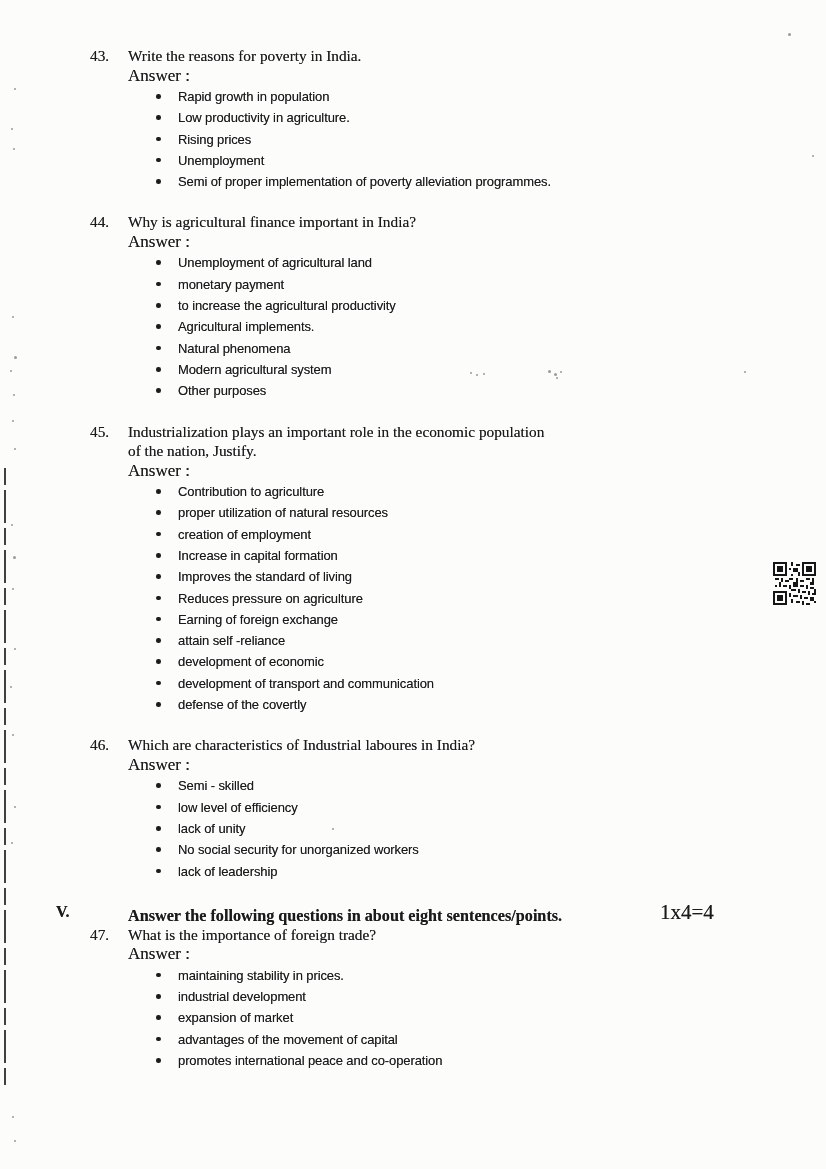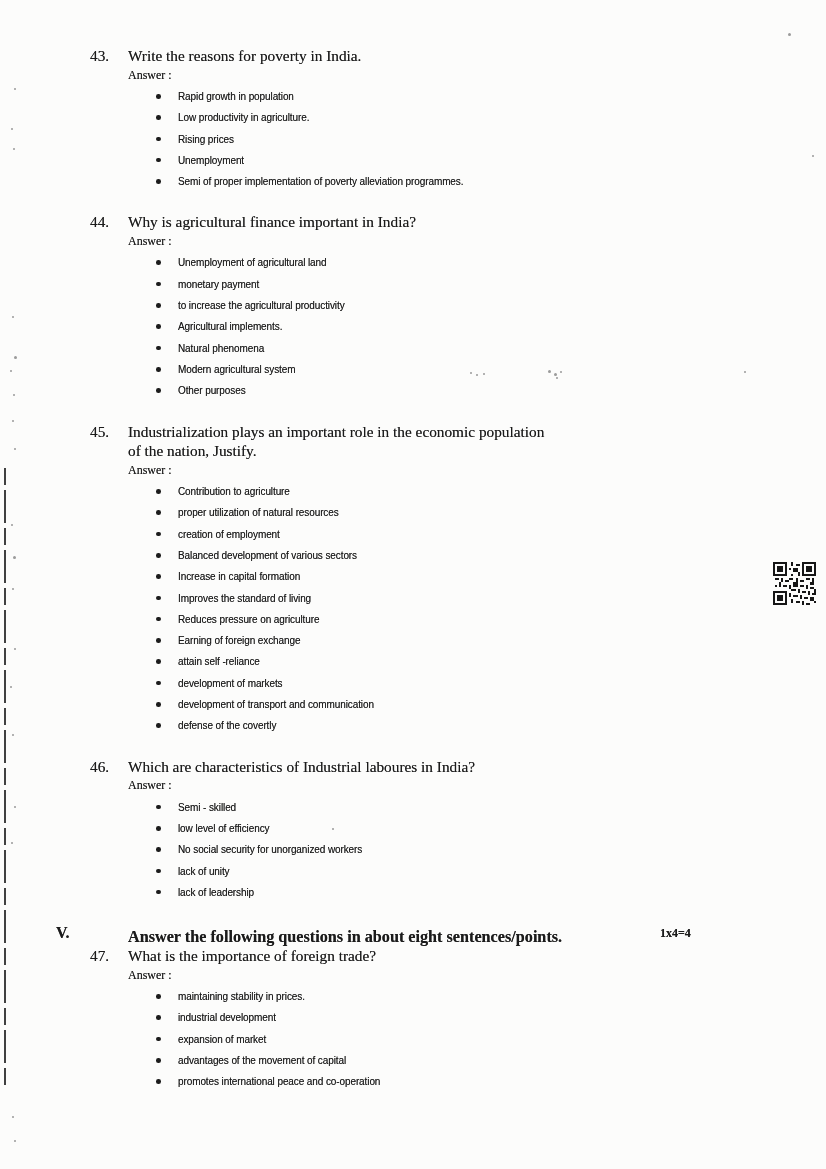--- a/index.html
+++ b/index.html
@@ -19,28 +19,28 @@
     flex: none; width: 38px;
     font-size: 15.3px; line-height: 19.5px;
     text-shadow: 0 0 0.6px rgba(25,25,25,0.65);
   }
   .qbody { flex: 1; }
   .qline {
     font-size: 15.3px; line-height: 19.5px; white-space: nowrap;
     text-shadow: 0 0 0.6px rgba(25,25,25,0.65);
   }
   .ans {
-    font-size: 12px; line-height: 19.5px;
+    font-size: 17px; line-height: 19.5px;
     text-shadow: 0 0 0.6px rgba(25,25,25,0.65);
   }
   ul.bullets { list-style: none; margin: 1px 0 0 27px; }
   ul.bullets li {
     position: relative; padding-left: 23px;
     font-family: "Liberation Sans", sans-serif;
-    font-size: 10px; line-height: 21.3px; white-space: nowrap;
+    font-size: 13px; line-height: 21.3px; white-space: nowrap;
     letter-spacing: -0.1px;
     text-shadow: 0 0 0.55px rgba(25,25,25,0.6);
   }
   ul.bullets li::before {
     content: ""; position: absolute; left: 1px; top: 8px;
     width: 4.6px; height: 4.6px; border-radius: 50%;
     background: #1c1c1c;
   }
 
   
@@ -50,21 +50,21 @@
     font-weight: 700; font-size: 16px; line-height: 20px;
     text-shadow: 0 0 0.6px rgba(25,25,25,0.7);
   }
   .sec-title {
     position: absolute; left: 72px; top: 4px; white-space: nowrap;
     font-weight: 700; font-size: 16.2px; line-height: 20px;
     text-shadow: 0 0 0.6px rgba(25,25,25,0.7);
   }
   .sec-marks {
     position: absolute; left: 604px; top: 0;
-    font-weight: 700; font-size: 12px; line-height: 20px;
+    font-weight: 400; font-size: 21px; line-height: 20px;
     text-shadow: 0 0 0.6px rgba(25,25,25,0.7);
   }
 
   
   .qr { position: absolute; left: 773px; top: 560px; width: 43px; height: 47px; }
   .qr svg { width: 100%; height: 100%; }
 
   
   .scan-line {
     position: absolute; left: 4px; top: 468px; width: 2px; height: 620px;
@@ -119,43 +119,42 @@
     <section class="qblock">
       <span class="qnum">45.</span>
       <div class="qbody">
         <div class="qline">Industrialization plays an important role in the economic population</div>
         <div class="qline">of the nation, Justify.</div>
         <div class="ans">Answer :</div>
         <ul class="bullets">
           <li>Contribution to agriculture</li>
           <li>proper utilization of natural resources</li>
           <li>creation of employment</li>
-          <li>Balanced development of various sectors</li>
           <li>Increase in capital formation</li>
           <li>Improves the standard of living</li>
           <li>Reduces pressure on agriculture</li>
           <li>Earning of foreign exchange</li>
           <li>attain self -reliance</li>
-          <li>development of markets</li>
+          <li>development of economic</li>
           <li>development of transport and communication</li>
           <li>defense of the covertly</li>
         </ul>
       </div>
     </section>
 
     <section class="qblock">
       <span class="qnum">46.</span>
       <div class="qbody">
         <div class="qline">Which are characteristics of Industrial laboures in India?</div>
         <div class="ans">Answer :</div>
         <ul class="bullets">
           <li>Semi - skilled</li>
           <li>low level of efficiency</li>
+          <li>lack of unity</li>
           <li>No social security for unorganized workers</li>
-          <li>lack of unity</li>
           <li>lack of leadership</li>
         </ul>
       </div>
     </section>
 
     <div class="section-head">
       <span class="sec-num">V.</span>
       <span class="sec-title">Answer the following questions in about eight sentences/points.</span>
       <span class="sec-marks">1x4=4</span>
     </div>

